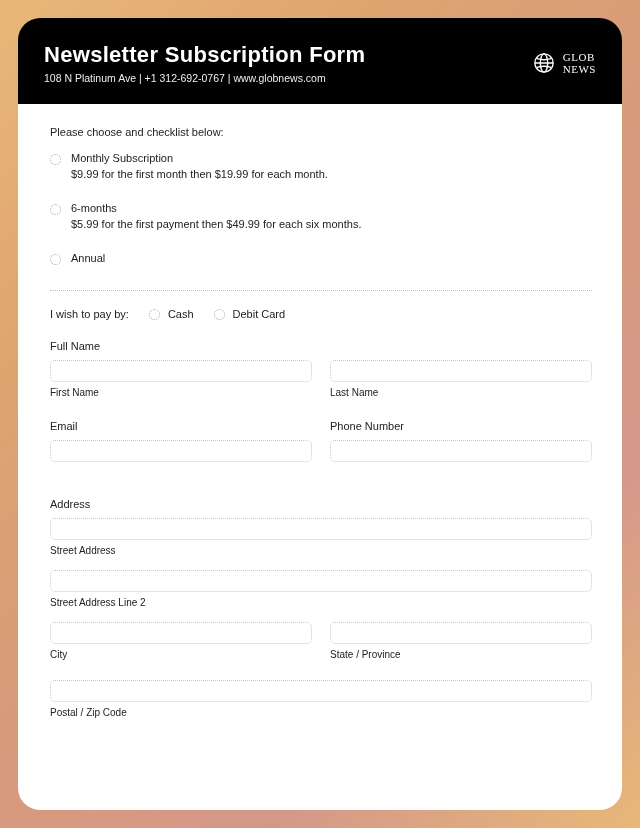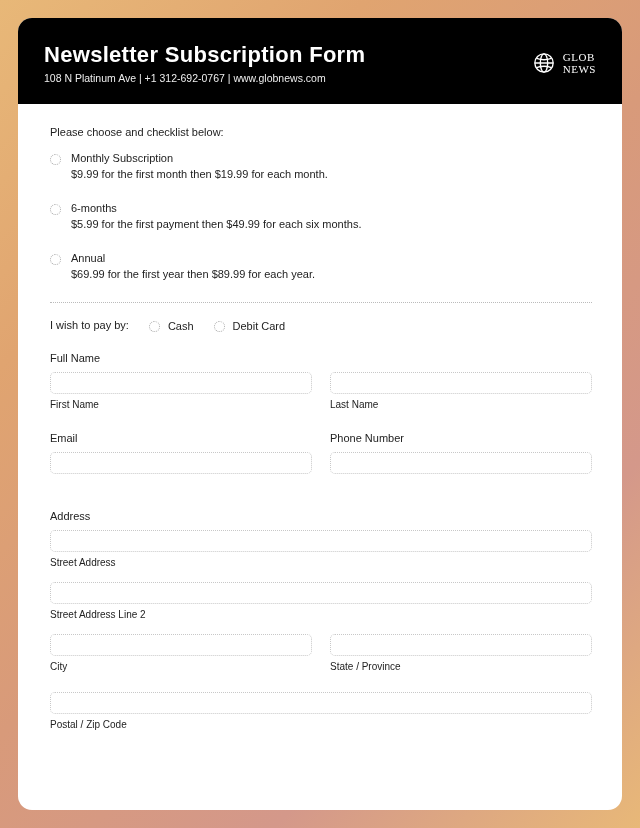--- a/index.html
+++ b/index.html
@@ -8,21 +8,21 @@
       height: 828px;
       font-family: 'Segoe UI', Arial, sans-serif;
       background: linear-gradient(135deg, #e8b878 0%, #e0a470 25%, #d89a7a 50%, #d4988a 75%, #e8b878 100%);
       padding: 18px;
       overflow: hidden;
     }
     .card {
       width: 100%;
       height: 100%;
       background: #fff;
-      border-radius: 14px;
+      border-radius: 22px;
       overflow: hidden;
       display: flex;
       flex-direction: column;
     }
     .header {
       background: #000;
       color: #fff;
       padding: 24px 26px 20px 26px;
       display: flex;
       justify-content: space-between;
@@ -78,20 +78,21 @@
       flex-shrink: 0;
     }
     .plan-text .plan-name { margin-bottom: 4px; }
     .divider {
       border: none;
       border-top: 1.5px dotted #bbb;
       margin: 6px 0 16px 0;
     }
     .pay-row {
       display: flex;
+      align-items: center;
       gap: 20px;
       margin-bottom: 20px;
     }
     .pay-option {
       display: flex;
       align-items: center;
       gap: 8px;
     }
     .row {
       display: flex;
@@ -156,21 +157,20 @@
       <div class="plan-text">
         <div class="plan-name">6-months</div>
         <div>$5.99 for the first payment then $49.99 for each six months.</div>
       </div>
     </div>
 
     <div class="plan">
       <div class="radio"></div>
       <div class="plan-text">
         <div class="plan-name">Annual</div>
-        <div>$69.99 for the first year then $89.99 for each year.</div>
       </div>
     </div>
 
     <hr class="divider">
 
     <div class="pay-row">
       <span>I wish to pay by:</span>
       <div class="pay-option">
         <div class="radio"></div>
         <span>Cash</span>

